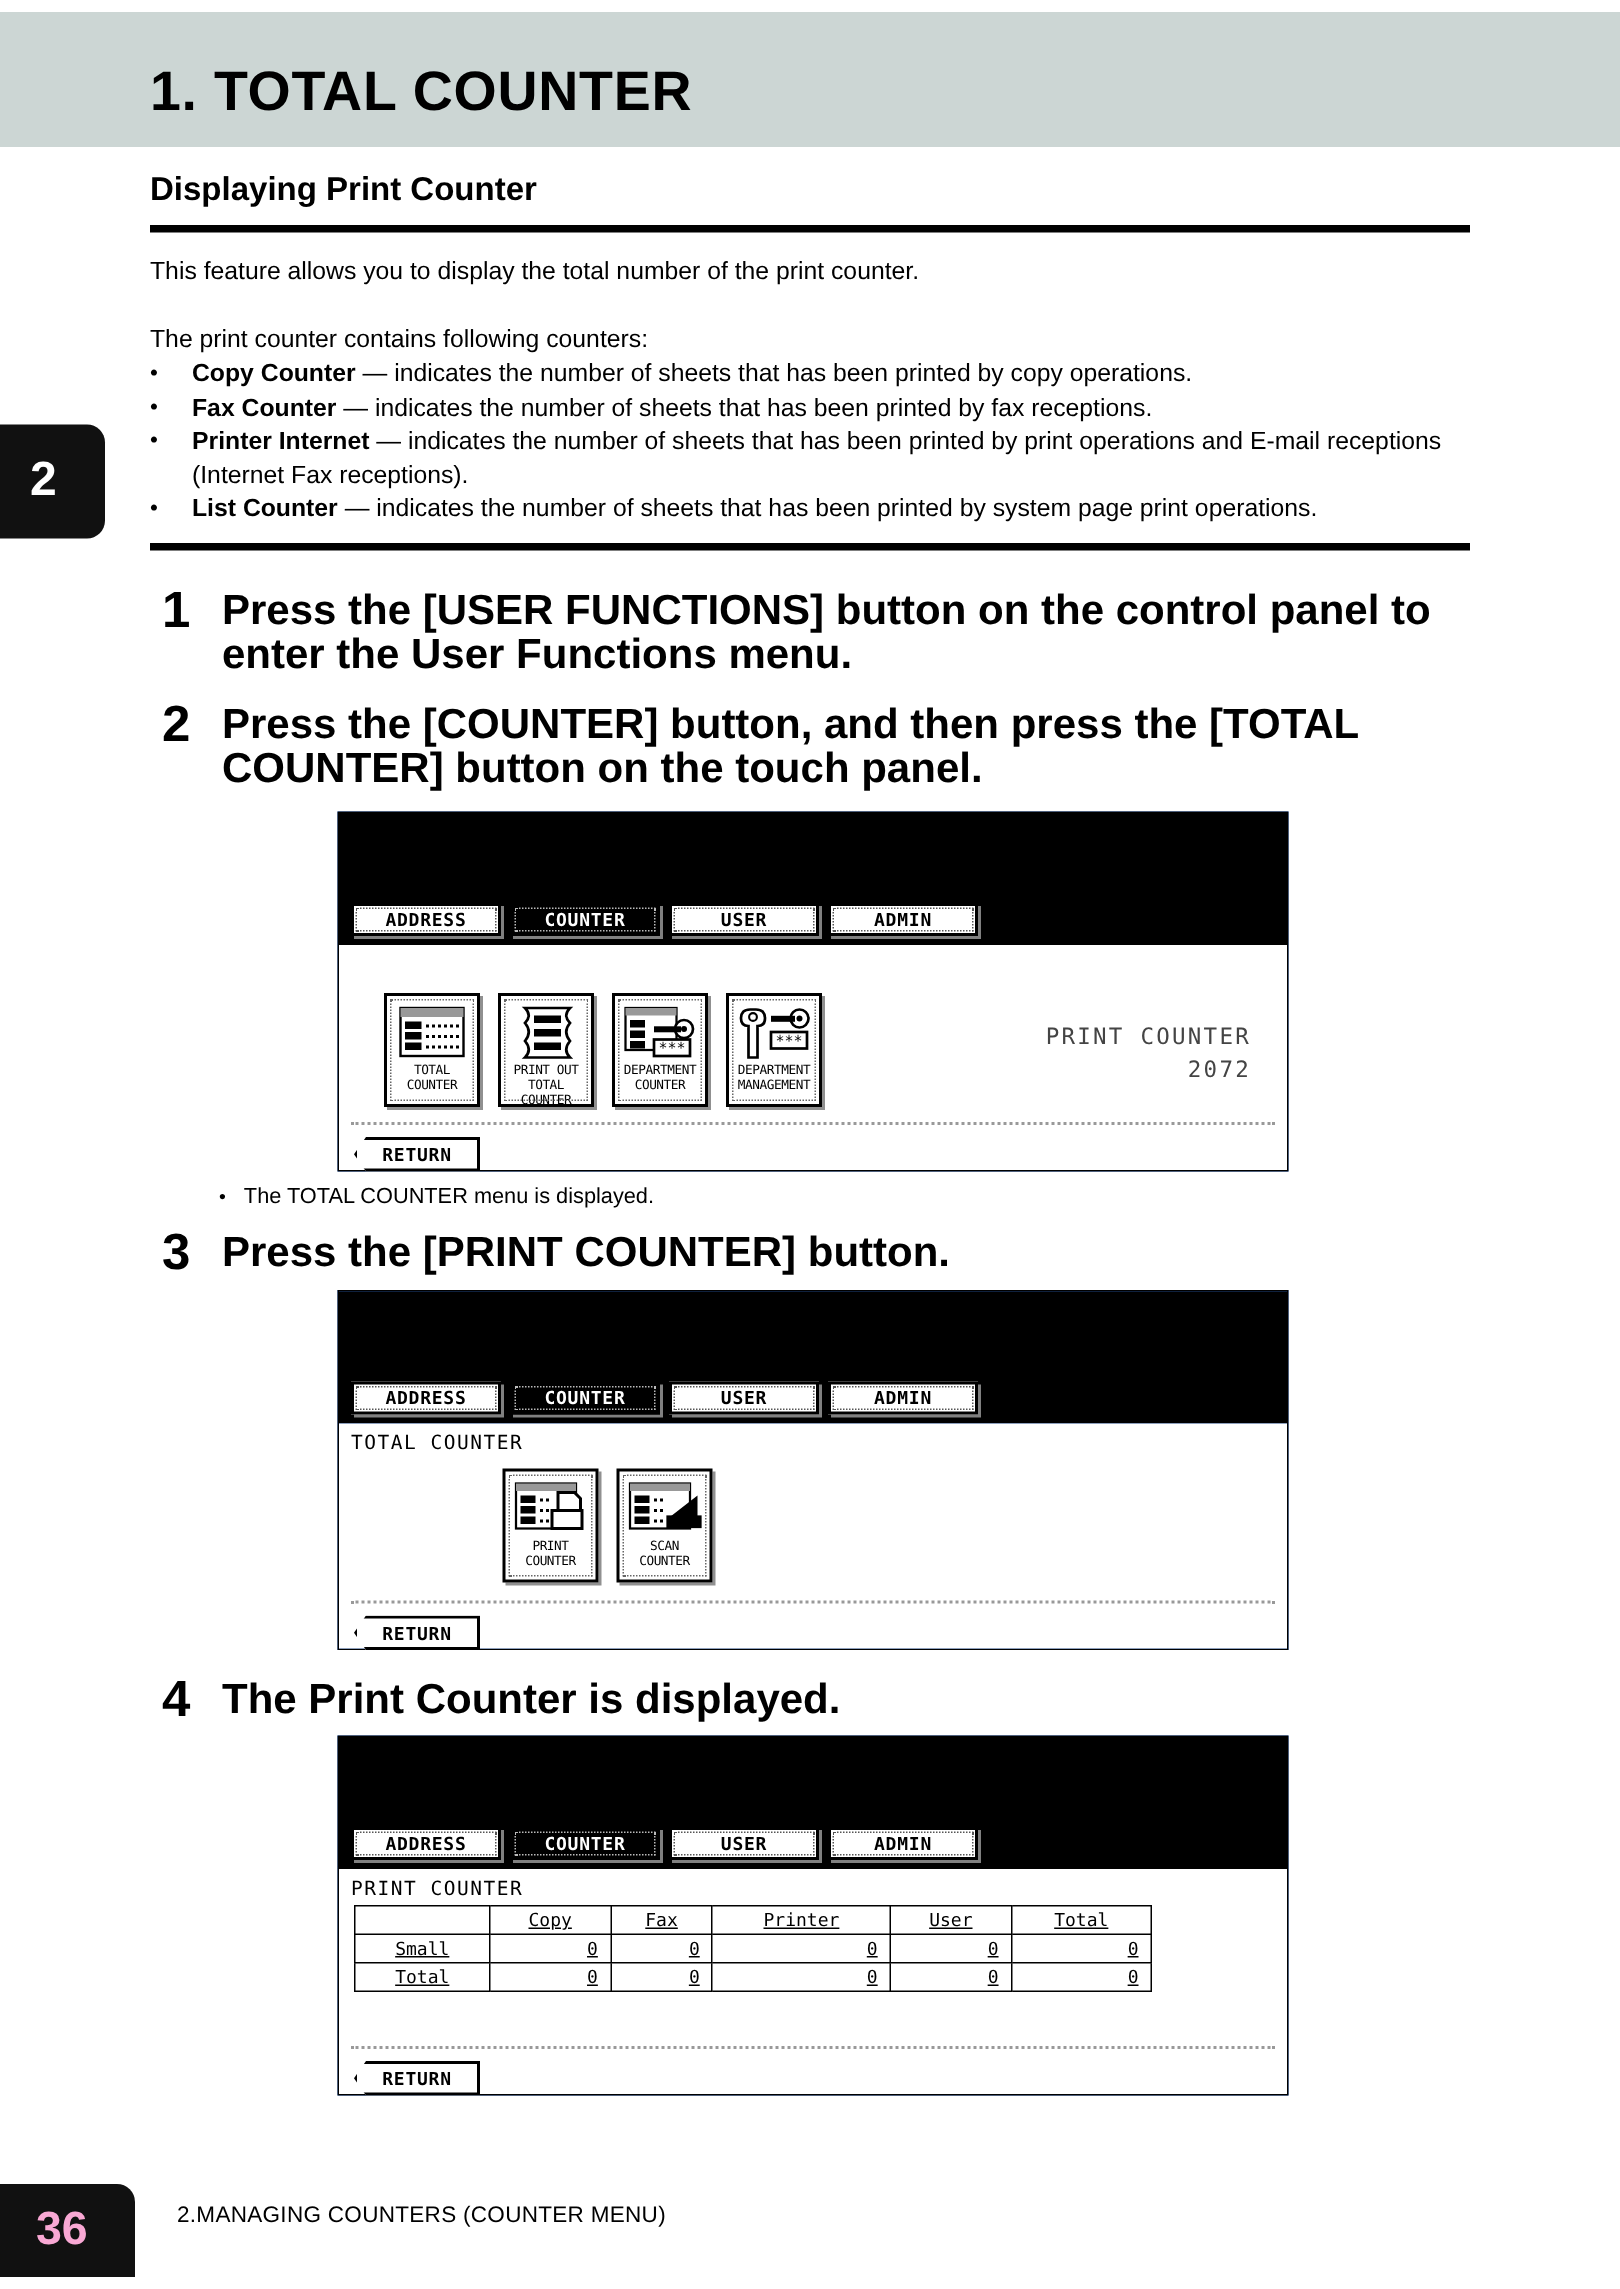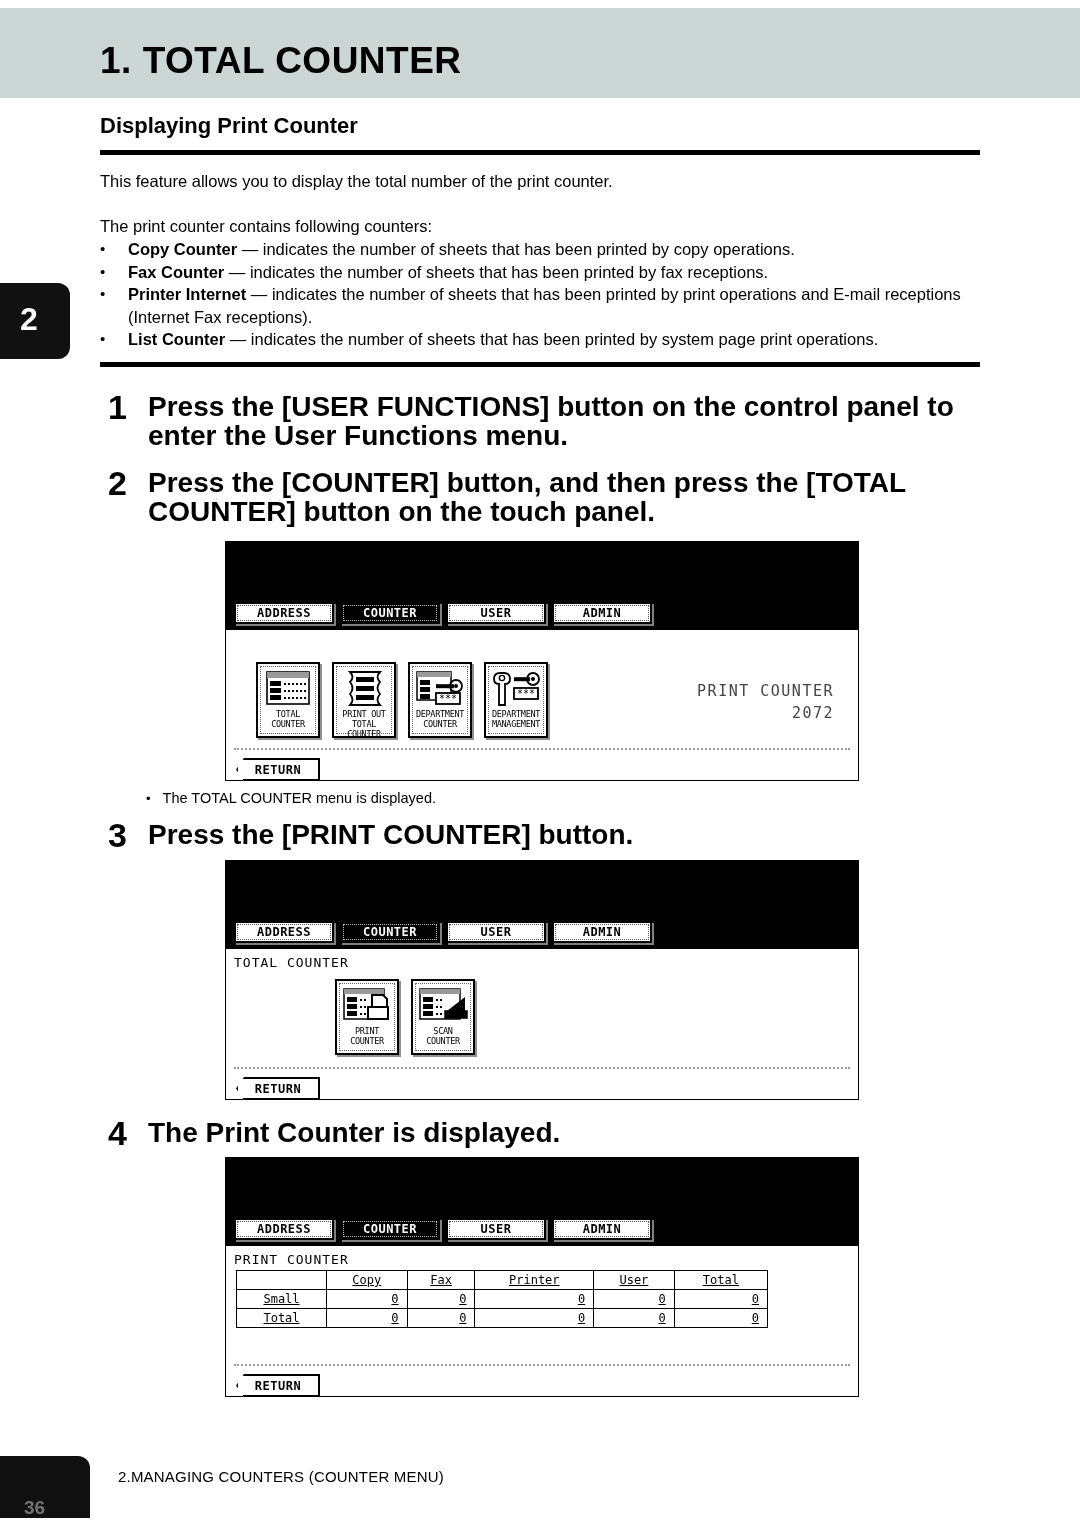--- a/index.html
+++ b/index.html
@@ -306,24 +306,23 @@
   .footer-tab {
     position: absolute;
     left: -22px; bottom: 8px;
     width: 112px; height: 62px;
     background: #111111;
     border-radius: 0 12px 0 0;
   }
   .footer-tab .pg {
     position: absolute;
     left: 46px; top: 12px;
-    color: #737373;
-    font-size: 19px;
-    font-weight: bold;
-    margin-top: 29px;
+    color: #f9a8d4;
+    font-size: 31px;
+    font-weight: bold;
   }
   .footer-text {
     position: absolute;
     left: 118px; bottom: 41px;
     font-size: 15px;
     letter-spacing: 0.2px;
   }
 </style>
 </head>
 <body>

